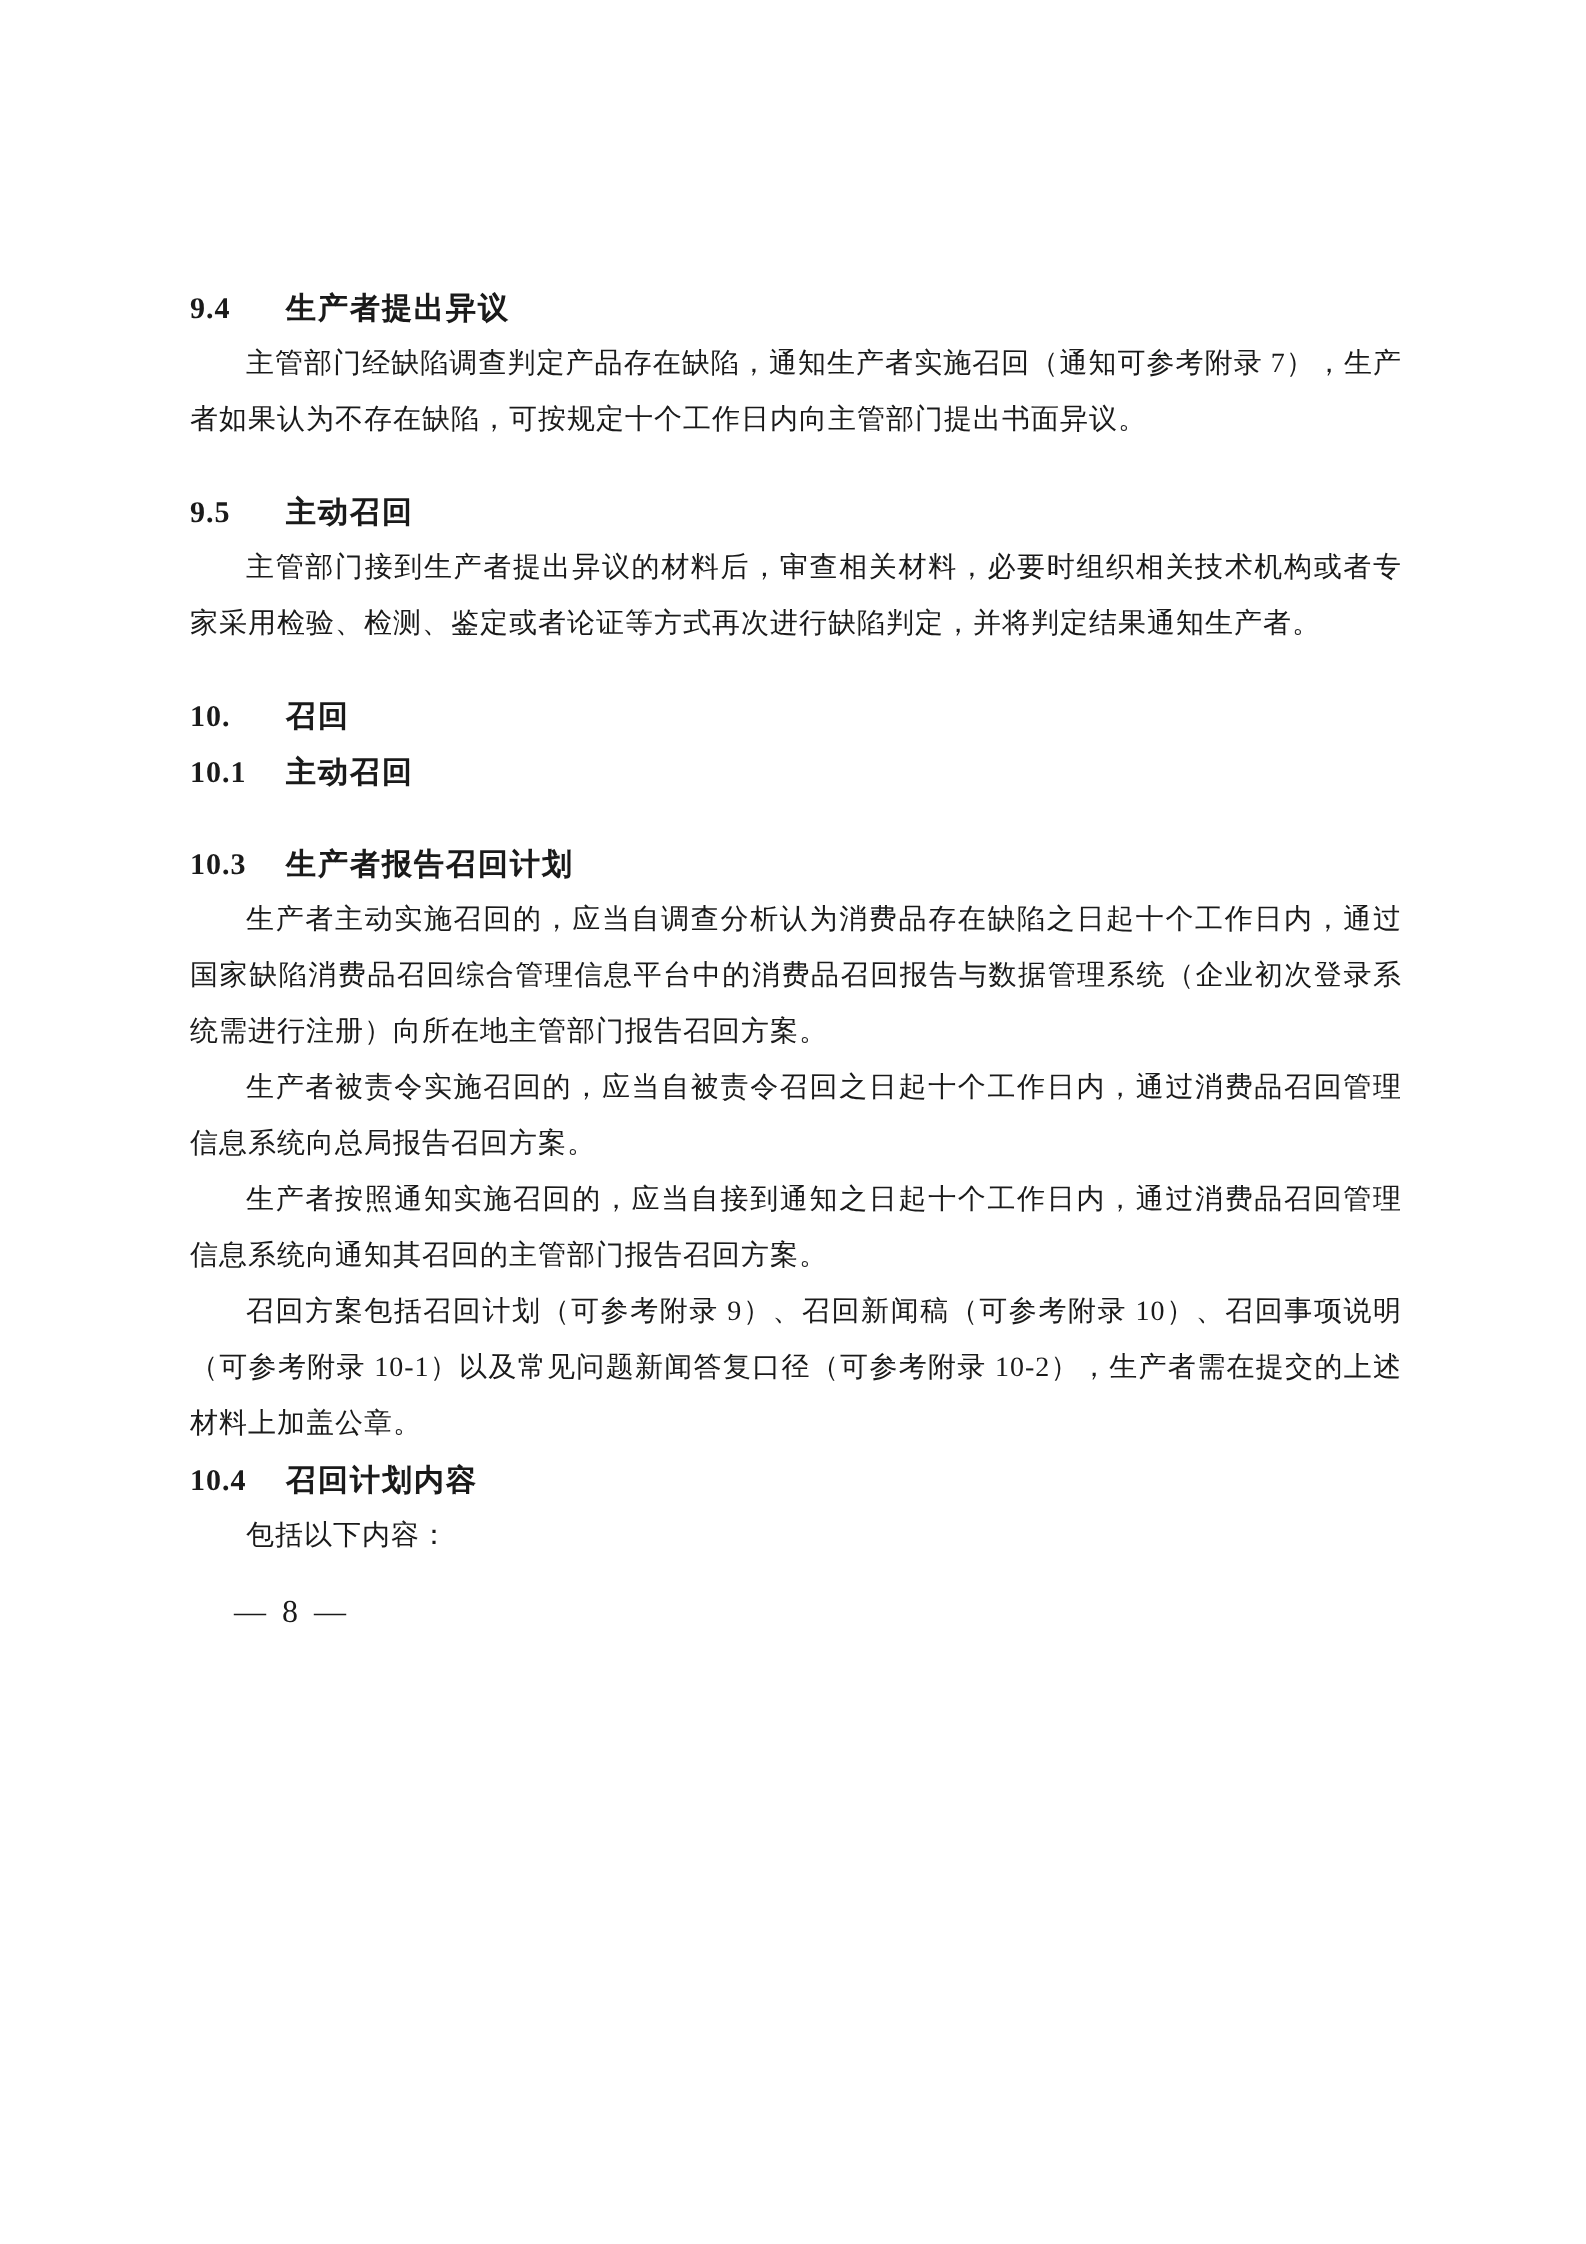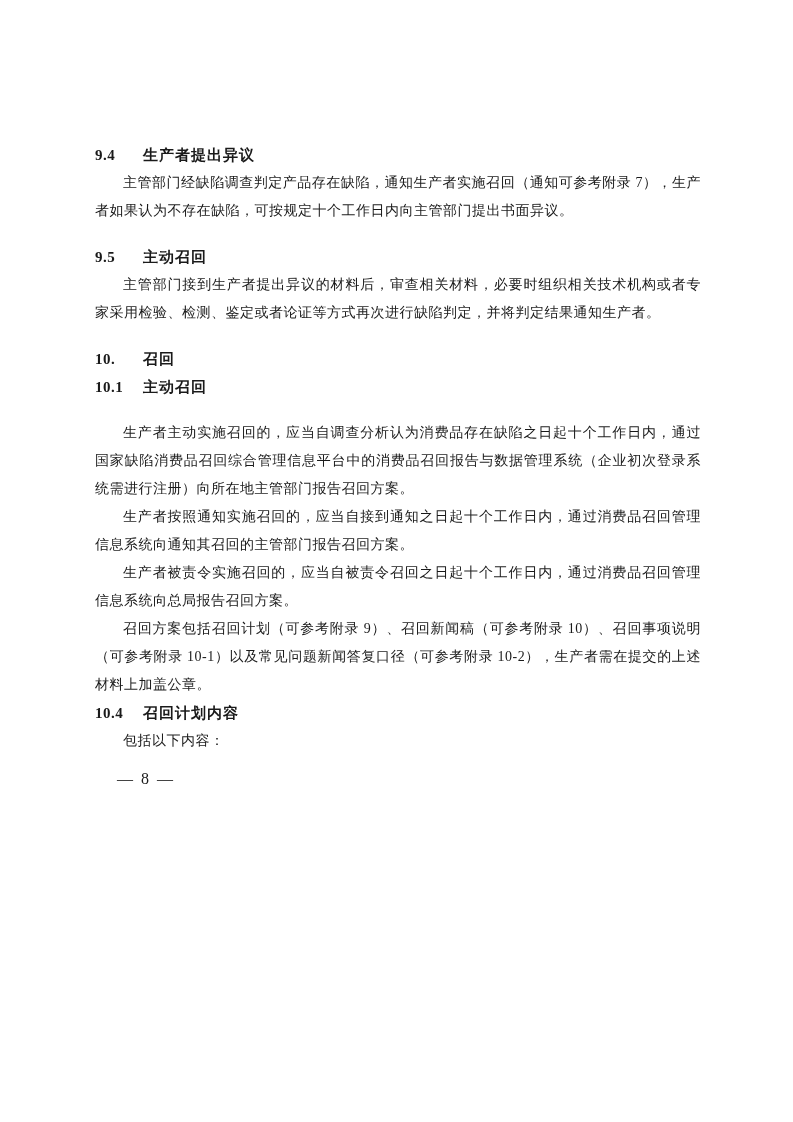--- a/index.html
+++ b/index.html
@@ -79,23 +79,27 @@
 
   <section class="doc-section">
     <h2 class="heading">
       <span class="num">10.1</span>
       <span class="title">主动召回</span>
     </h2>
   </section>
 
 
   <section class="doc-section sec-gap">
+    <h2 class="heading">
+      <span class="num">10.3</span>
+      <span class="title">生产者报告召回计划</span>
+    </h2>
     <p class="para">生产者主动实施召回的，应当自调查分析认为消费品存在缺陷之日起十个工作日内，通过国家缺陷消费品召回综合管理信息平台中的消费品召回报告与数据管理系统（企业初次登录系统需进行注册）向所在地主管部门报告召回方案。</p>
+    <p class="para">生产者被责令实施召回的，应当自被责令召回之日起十个工作日内，通过消费品召回管理信息系统向总局报告召回方案。</p>
     <p class="para">生产者按照通知实施召回的，应当自接到通知之日起十个工作日内，通过消费品召回管理信息系统向通知其召回的主管部门报告召回方案。</p>
-    <p class="para">生产者被责令实施召回的，应当自被责令召回之日起十个工作日内，通过消费品召回管理信息系统向总局报告召回方案。</p>
     <p class="para">召回方案包括召回计划（可参考附录 9）、召回新闻稿（可参考附录 10）、召回事项说明（可参考附录 10-1）以及常见问题新闻答复口径（可参考附录 10-2），生产者需在提交的上述材料上加盖公章。</p>
   </section>
 
   <section class="doc-section">
     <h2 class="heading">
       <span class="num">10.4</span>
       <span class="title">召回计划内容</span>
     </h2>
     <p class="para">包括以下内容：</p>
   </section>

